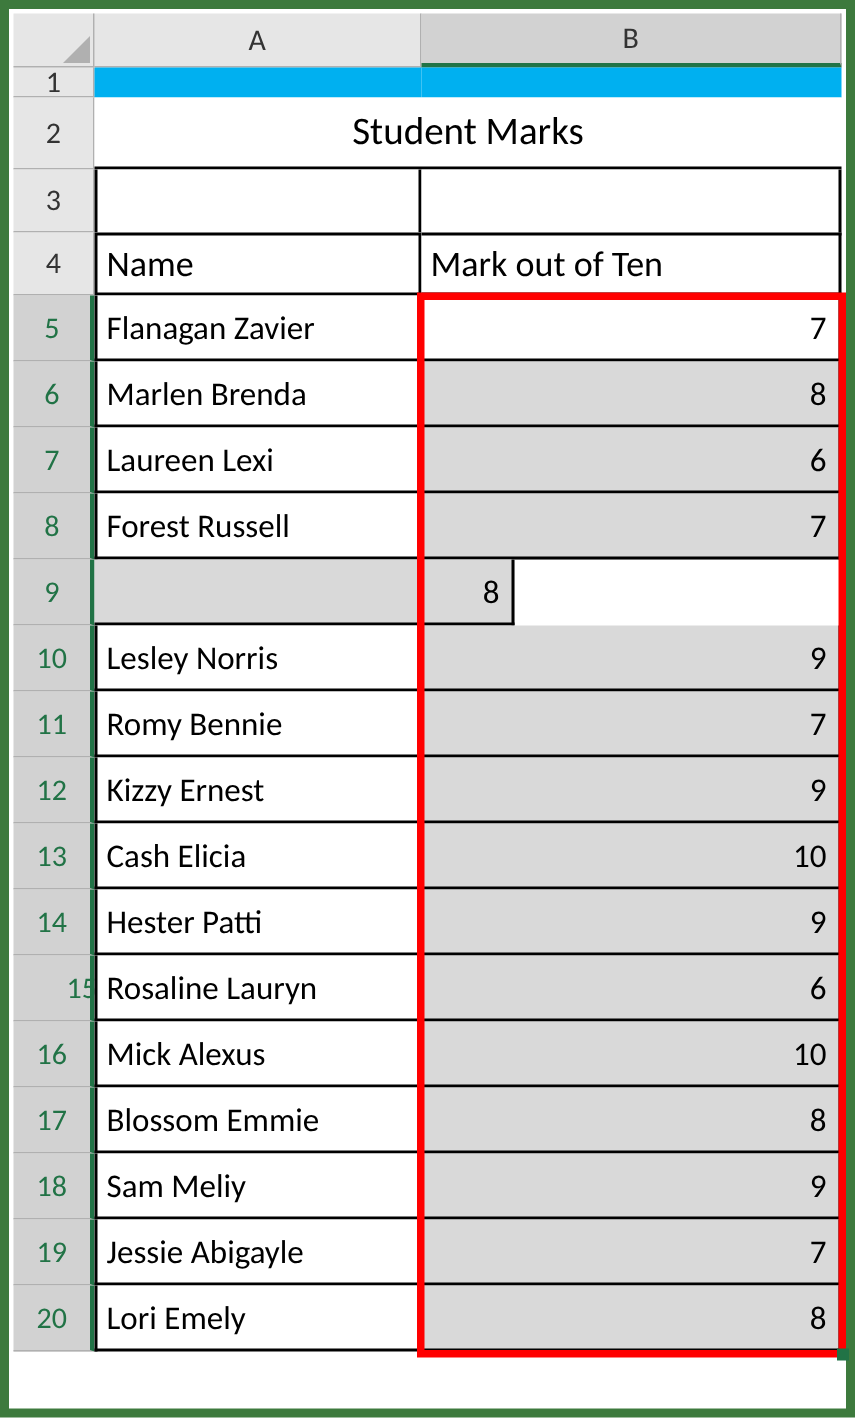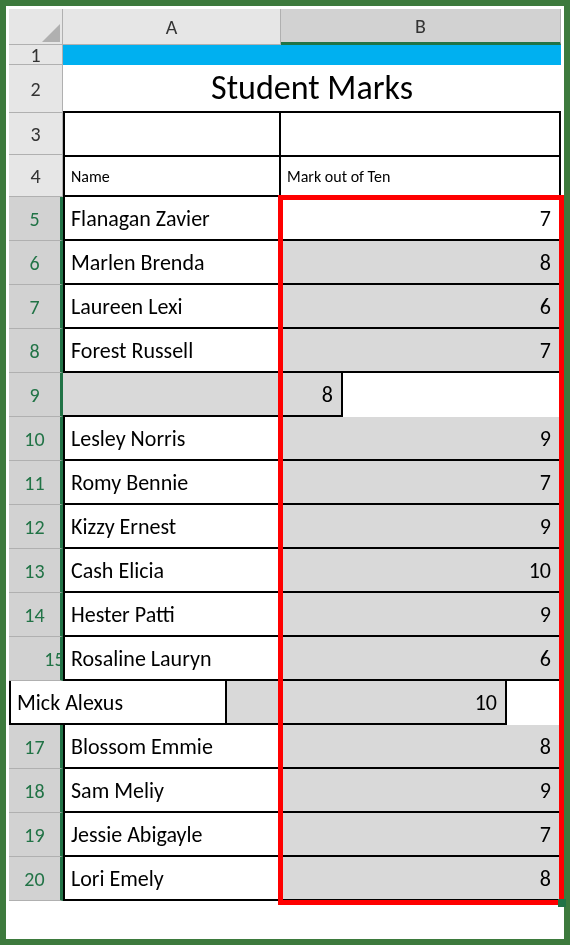--- a/index.html
+++ b/index.html
@@ -92,28 +92,28 @@
   .row-1 .cell { background: #00b0f0; border-right: none; border-bottom: none;}
   .row-2 { height: 48px; }
   .row-3 { height: 42px; }
   .row-4 { height: 42px; }
   .row-data { height: 44px; }
   .title-merge {
     width: 498px;
     display: flex;
     align-items: center;
     justify-content: center;
-    font-size: 34px;
+    font-size: 26px;
     background: #fff;
     border-bottom: 2px solid #000;
     padding-bottom: 2px;
   }
   .header-cell {
     border: 2px solid #000;
-    font-size: 16px;
+    font-size: 24px;
     background: #fff;
     display: flex;
     align-items: center;
     padding: 0 6px;
   }
   .header-cell.col-a { width: 218px; border-right: 2px solid #000;}
   .header-cell.col-b { width: 280px; border-left: none;}
   .data-cell-a {
     width: 218px;
     border-left: 2px solid #000;
@@ -249,20 +249,21 @@
             <div class="row-header selected" style="height: 44px;">14</div>
             <div class="data-cell-a">Hester Patti</div>
             <div class="data-cell-b">9</div>
           </div>
           <div class="row row-data">
             <div class="row-header selected" style="height: 44px; padding-left: 40px;">15</div>
             <div class="data-cell-a">Rosaline Lauryn</div>
             <div class="data-cell-b">6</div>
           </div>
           <div class="row row-data">
+            <div class="row-header selected" style="height: 44px;">16</div>
             <div class="data-cell-a">Mick Alexus</div>
             <div class="data-cell-b">10</div>
           </div>
           <div class="row row-data">
             <div class="row-header selected" style="height: 44px; text-align: right;">17</div>
             <div class="data-cell-a">Blossom Emmie</div>
             <div class="data-cell-b">8</div>
           </div>
           <div class="row row-data">
             <div class="row-header selected" style="height: 44px;">18</div>

